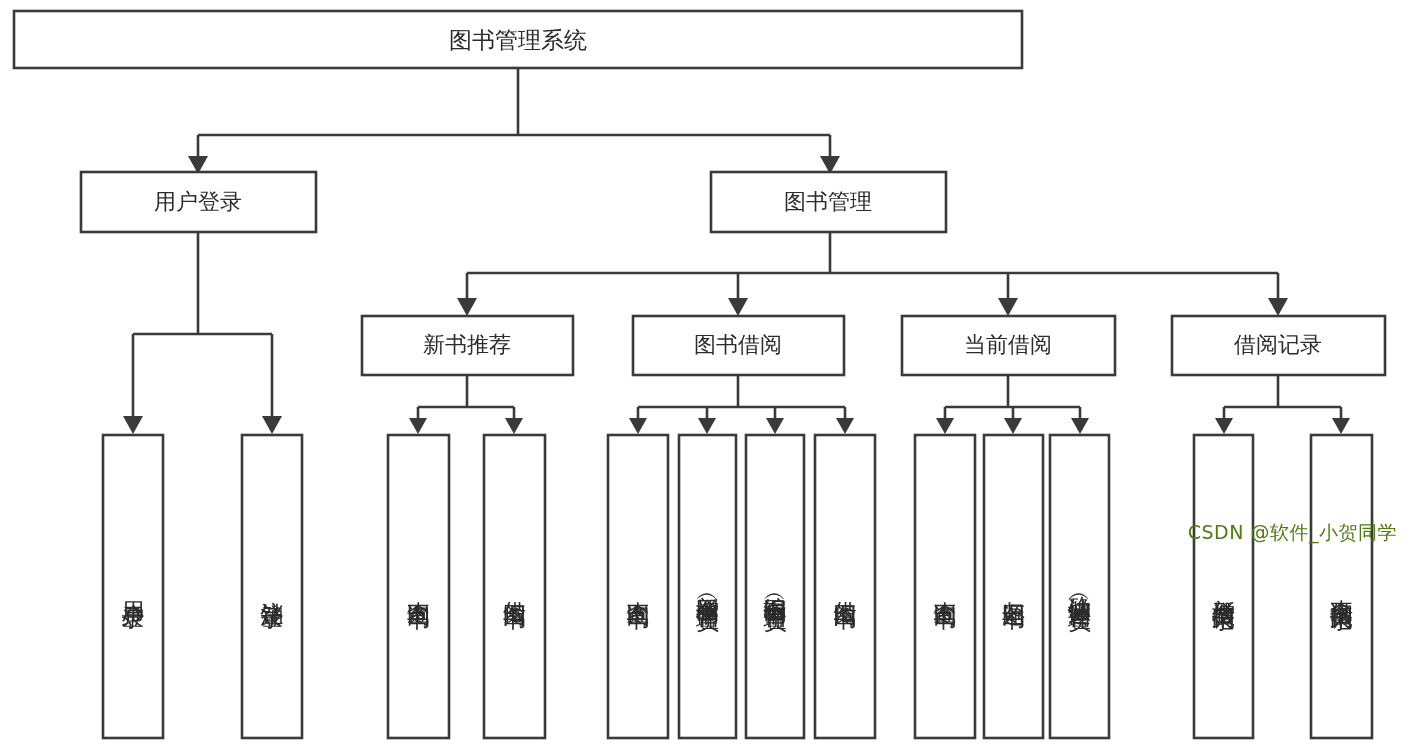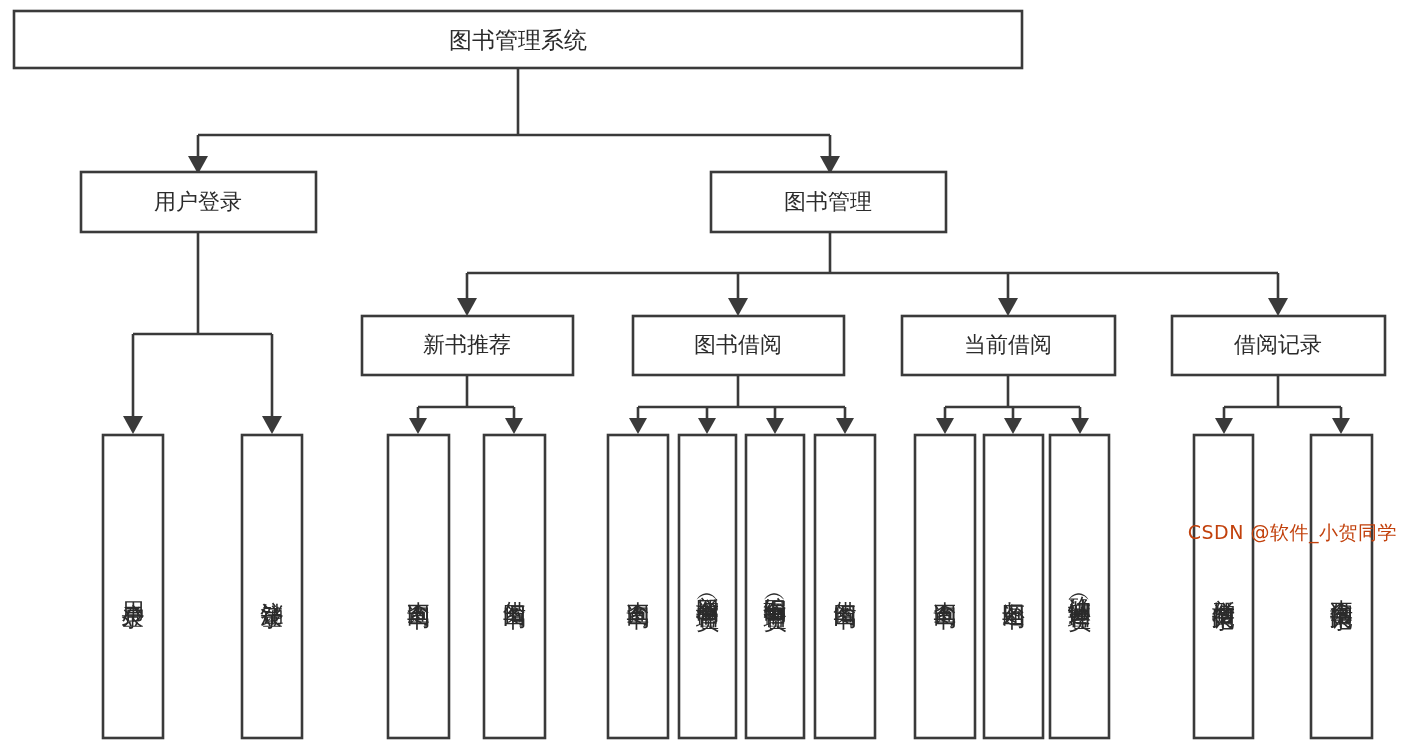--- a/index.html
+++ b/index.html
@@ -72,21 +72,21 @@
     color: #2b2b2b;
     white-space: nowrap;
     text-align: center;
   }
   .watermark {
     position: absolute;
     right: 8px;
     bottom: 6px;
     font-family: "DejaVu Sans", "Liberation Sans", sans-serif;
     font-size: 19px;
-    color: #c2410c;
+    color: #4d7c0f;
     white-space: nowrap;
     letter-spacing: 0.5px;
   }
 </style>
 </head>
 <body>
 
 <div id="diagram-root">
 
   <svg class="diagram-canvas" viewBox="0 0 1405 747" xmlns="http://www.w3.org/2000/svg">

